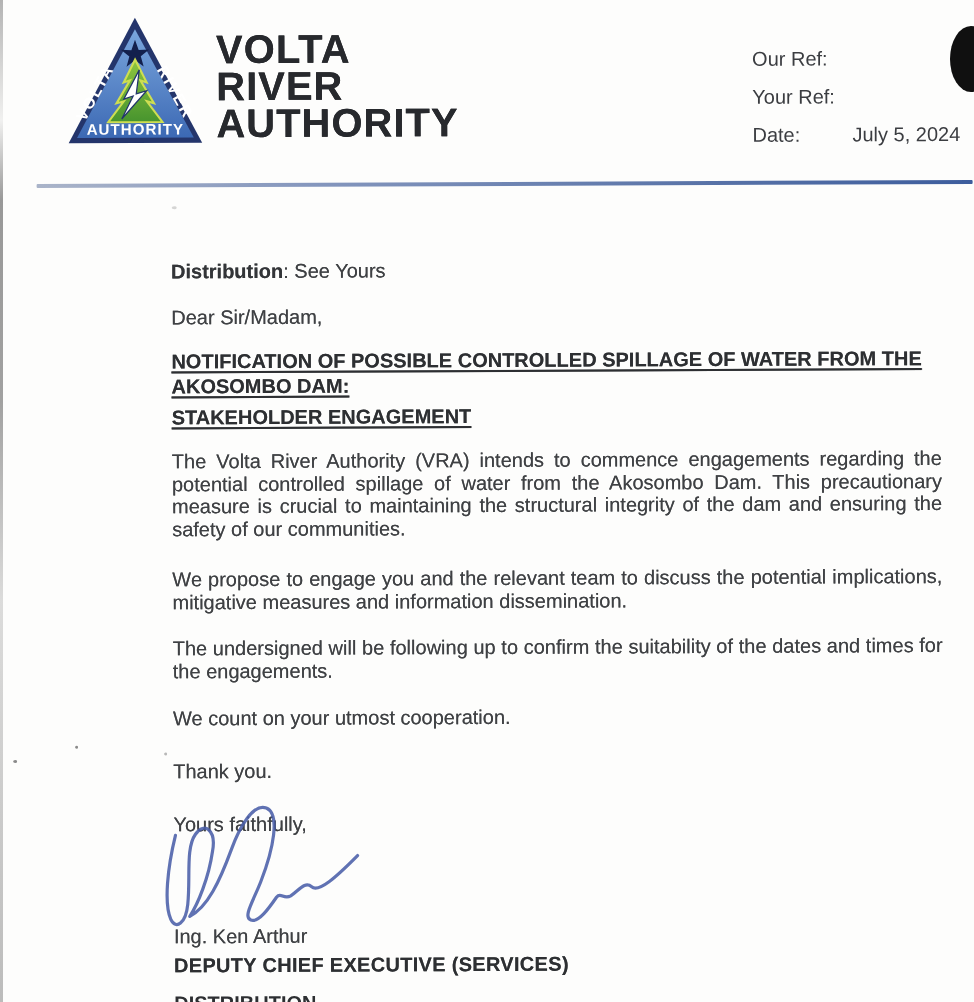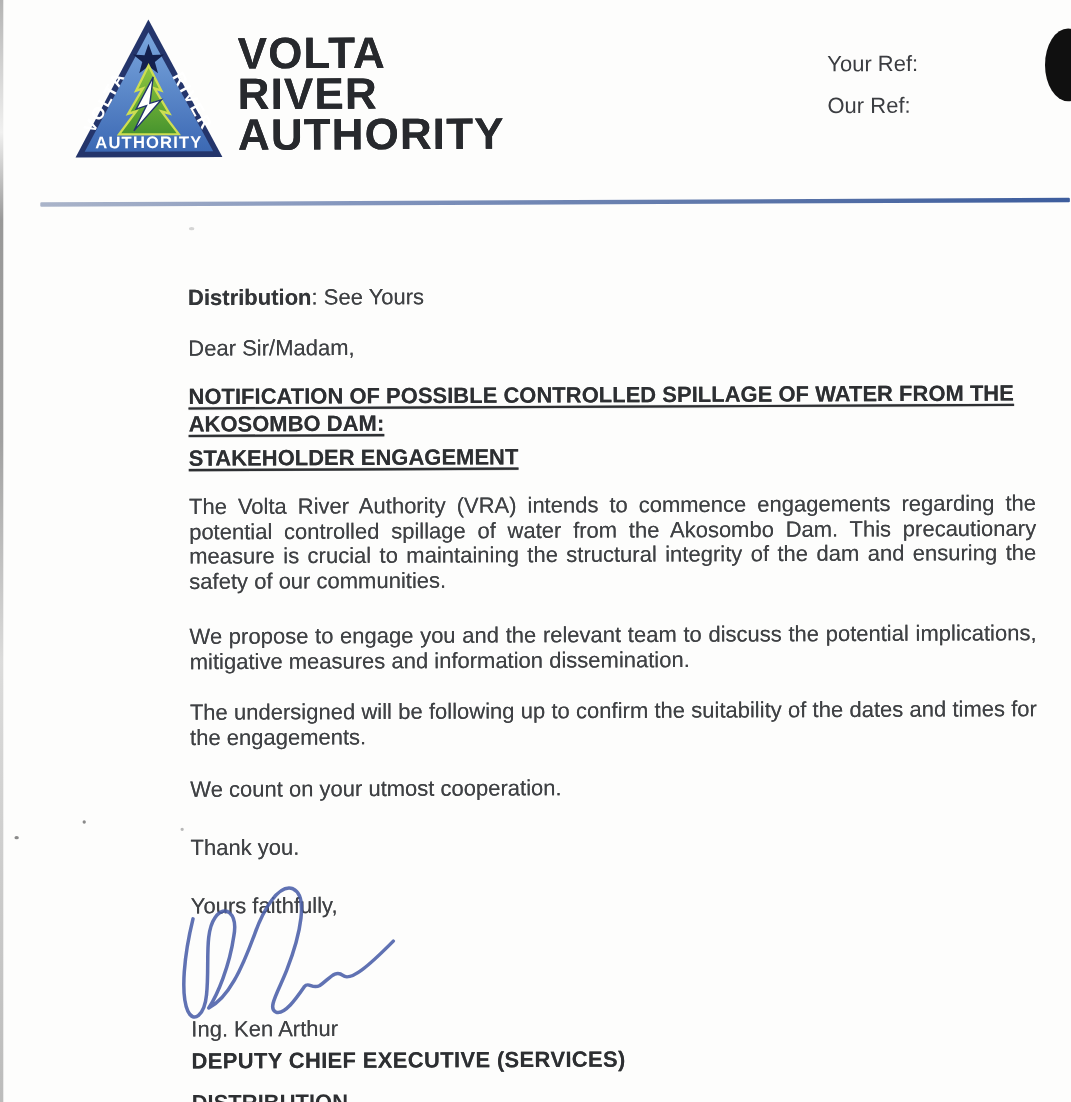--- a/index.html
+++ b/index.html
@@ -105,24 +105,28 @@
     </svg>
 
     <div class="wordmark">
       <div>VOLTA</div>
       <div>RIVER</div>
       <div>AUTHORITY</div>
     </div>
 
     <div class="refblock">
       <div class="refrow">
+        <span class="reflabel">Our Ref:</span>
+      </div>
+      <div class="refrow">
         <span class="reflabel">Your Ref:</span>
       </div>
       <div class="refrow">
-        <span class="reflabel">Our Ref:</span>
+        <span class="reflabel">Date:</span>
+        <span class="refvalue">July 5, 2024</span>
       </div>
     </div>
 
     <div class="rule"></div>
 
     <div class="body">
       <p class="dist"><span class="b">Distribution</span><span>: See Yours</span></p>
 
       <p class="sal">Dear Sir/Madam,</p>
 

